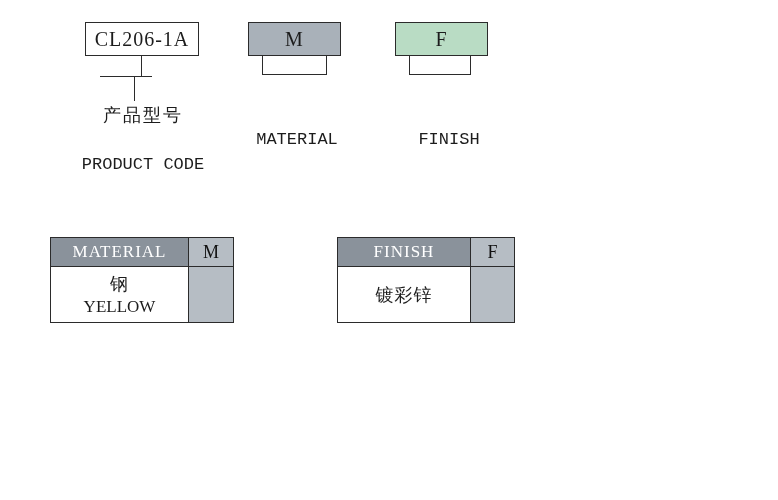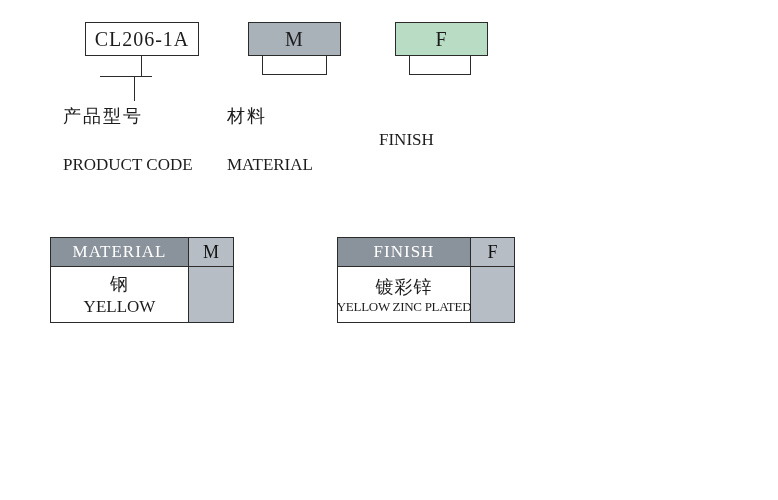--- a/index.html
+++ b/index.html
@@ -17,21 +17,21 @@
   }
   .code-box{
     position:absolute;top:22px;height:34px;border:1.5px solid var(--line);
     display:flex;align-items:center;justify-content:center;
     font-size:20px;letter-spacing:1px;
   }
   #product-box{left:85px;width:114px;background:#ffffff;}
   #material-box{left:248px;width:93px;background:var(--box-gray);}
   #finish-box{left:395px;width:93px;background:var(--green);}
   .line{position:absolute;background:var(--line);}
-  .label{position:absolute;text-align:left;}
+  .label{position:absolute;text-align:center;font-family:Liberation Mono, monospace;}
   .label .cn{font-size:18px;line-height:25px;letter-spacing:2px;}
   .label .en{font-size:17px;line-height:23px;margin-top:24px;}
   .tbl{
     position:absolute;display:grid;gap:1px;
     background:var(--line);border:1.5px solid var(--line);
   }
   #material-table{left:50px;top:237px;grid-template-columns:137px 44px;grid-template-rows:28px 55px;}
   #finish-table{left:337px;top:237px;grid-template-columns:132px 43px;grid-template-rows:28px 55px;}
   .cell{display:flex;flex-direction:column;align-items:center;justify-content:center;}
   .th{background:var(--gray-dark);color:#ffffff;font-size:17px;letter-spacing:1px;}
@@ -61,21 +61,20 @@
 
   <div class="line" style="left:409px;top:56px;width:1px;height:18px;"></div>
   <div class="line" style="left:470px;top:56px;width:1px;height:18px;"></div>
   <div class="line" style="left:409px;top:74px;width:62px;height:1px;"></div>
 
   <div class="label" style="left:63px;top:104px;width:160px;">
     <div class="cn">产品型号</div>
     <div class="en">PRODUCT CODE</div>
   </div>
   <div class="label" style="left:227px;top:104px;width:140px;">
-    <div class="cn">材料</div>
     <div class="en">MATERIAL</div>
   </div>
   <div class="label" style="left:379px;top:104px;width:140px;">
     <div class="en">FINISH</div>
   </div>
 
   <div id="material-table" class="tbl">
     <div class="cell th">MATERIAL</div>
     <div class="cell codecell">M</div>
     <div class="cell bodymain">
@@ -83,18 +82,17 @@
       <span class="en-line">YELLOW</span>
     </div>
     <div class="cell bodyside"></div>
   </div>
 
   <div id="finish-table" class="tbl">
     <div class="cell th">FINISH</div>
     <div class="cell codecell">F</div>
     <div class="cell bodymain">
       <span class="cn-line">镀彩锌</span>
-      <span class="en-small">YELLOW ZINC PLATED</span>
     </div>
     <div class="cell bodyside"></div>
   </div>
 
 </div>
 
 </body></html>

